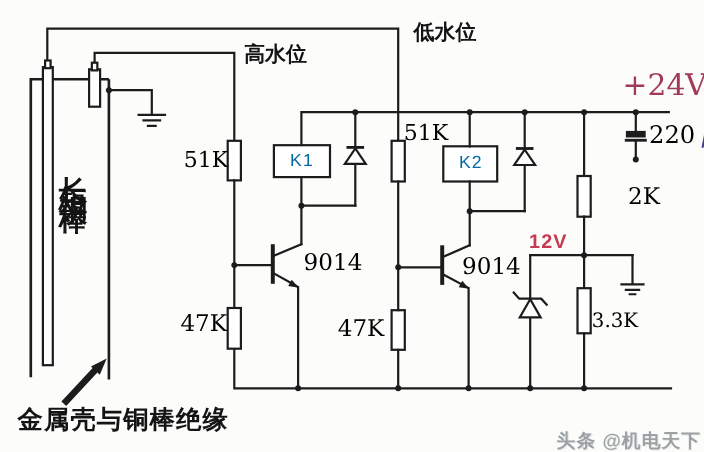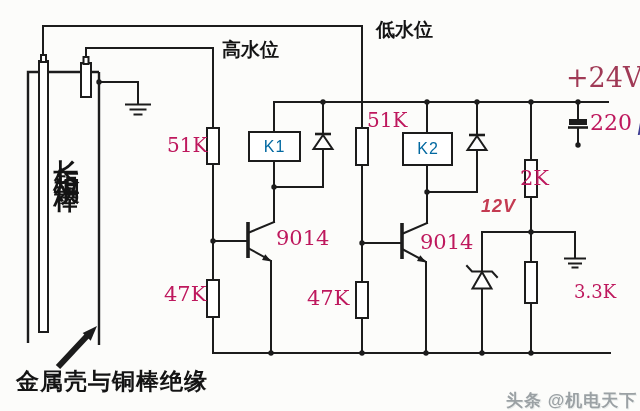--- a/index.html
+++ b/index.html
@@ -9,21 +9,21 @@
   }
   .stage svg{position:absolute;left:0;top:0;}
   .w{stroke:#1c1c1c;stroke-width:2;fill:none;stroke-linecap:square;}
   .thick{stroke:#1c1c1c;stroke-width:2.4;fill:none;}
   .comp{stroke:#1c1c1c;stroke-width:2;fill:#ffffff;}
   .bar{stroke:#1c1c1c;stroke-width:2.6;fill:none;}
   .tbar{stroke:#1c1c1c;stroke-width:3.6;fill:none;}
   .fill{fill:#1c1c1c;stroke:none;}
   .lbl{position:absolute;white-space:nowrap;color:#141414;line-height:1;}
   .cjk{font-weight:bold;color:#141414;}
-  .val{font-family:"DejaVu Serif","Liberation Serif",serif;color:#be185d;}
+  .val{font-family:"DejaVu Serif","Liberation Serif",serif;color:#000000;}
   .relay{position:absolute;display:flex;align-items:center;justify-content:center;
          color:#0369a1;font-size:16px;letter-spacing:1px;}
   .supply{font-family:"DejaVu Serif","Liberation Serif",serif;color:#a03a56;font-size:27px;}
   .zv{color:#c43b52;font-size:18px;font-weight:bold;letter-spacing:1px;}
   .vert{writing-mode:vertical-rl;text-orientation:upright;letter-spacing:9px;font-size:26px;}
   .mu{color:#3d3d92;font-style:italic;}
   .wm{color:#9ba1a4;font-weight:bold;font-size:17px;letter-spacing:1px;
       text-shadow:1px 1px 0 #e9eceb;}
 </style>
 </head>
@@ -174,35 +174,35 @@
   <div class="lbl cjk" style="left:16px;top:370px;font-size:23px;letter-spacing:1px;">金属壳与铜棒绝缘</div>
 
   <div class="lbl val" style="left:167px;top:135px;font-size:20px;">51K</div>
 
   <div class="lbl val" style="left:367px;top:110px;font-size:20px;">51K</div>
 
   <div class="lbl val" style="left:164px;top:284px;font-size:21px;">47K</div>
 
   <div class="lbl val" style="left:307px;top:288px;font-size:21px;">47K</div>
 
-  <div class="lbl val" style="left:520px;top:168px;font-size:21px;">2K</div>
-
-  <div class="lbl val" style="left:538px;top:283px;font-size:18px;padding-left:36px;">3.3K</div>
+  <div class="lbl val" style="left:571px;top:168px;font-size:21px;">2K</div>
+
+  <div class="lbl val" style="left:538px;top:283px;font-size:18px;">3.3K</div>
 
   <div class="relay" style="left:249px;top:132px;width:51px;height:29px;">K1</div>
 
   <div class="relay" style="left:403px;top:133px;width:50px;height:32px;">K2</div>
 
   <div class="lbl val" style="left:276px;top:228px;font-size:21px;">9014</div>
 
   <div class="lbl val" style="left:420px;top:232px;font-size:21px;">9014</div>
 
   <div class="lbl supply" style="left:566px;top:64px;">+24V</div>
 
-  <div class="lbl zv" style="left:481px;top:197px;font-style:italic;">12V</div>
+  <div class="lbl zv" style="left:481px;top:210px;">12V</div>
 
   <div class="lbl" style="left:590px;top:112px;font-size:22px;text-align:right;">
     <span class="val">220</span>
     <span class="mu">μ</span>
   </div>
 
   <div class="lbl wm" style="left:506px;top:392px;">头条 @机电天下</div>
 </div>
 
 </body></html>

